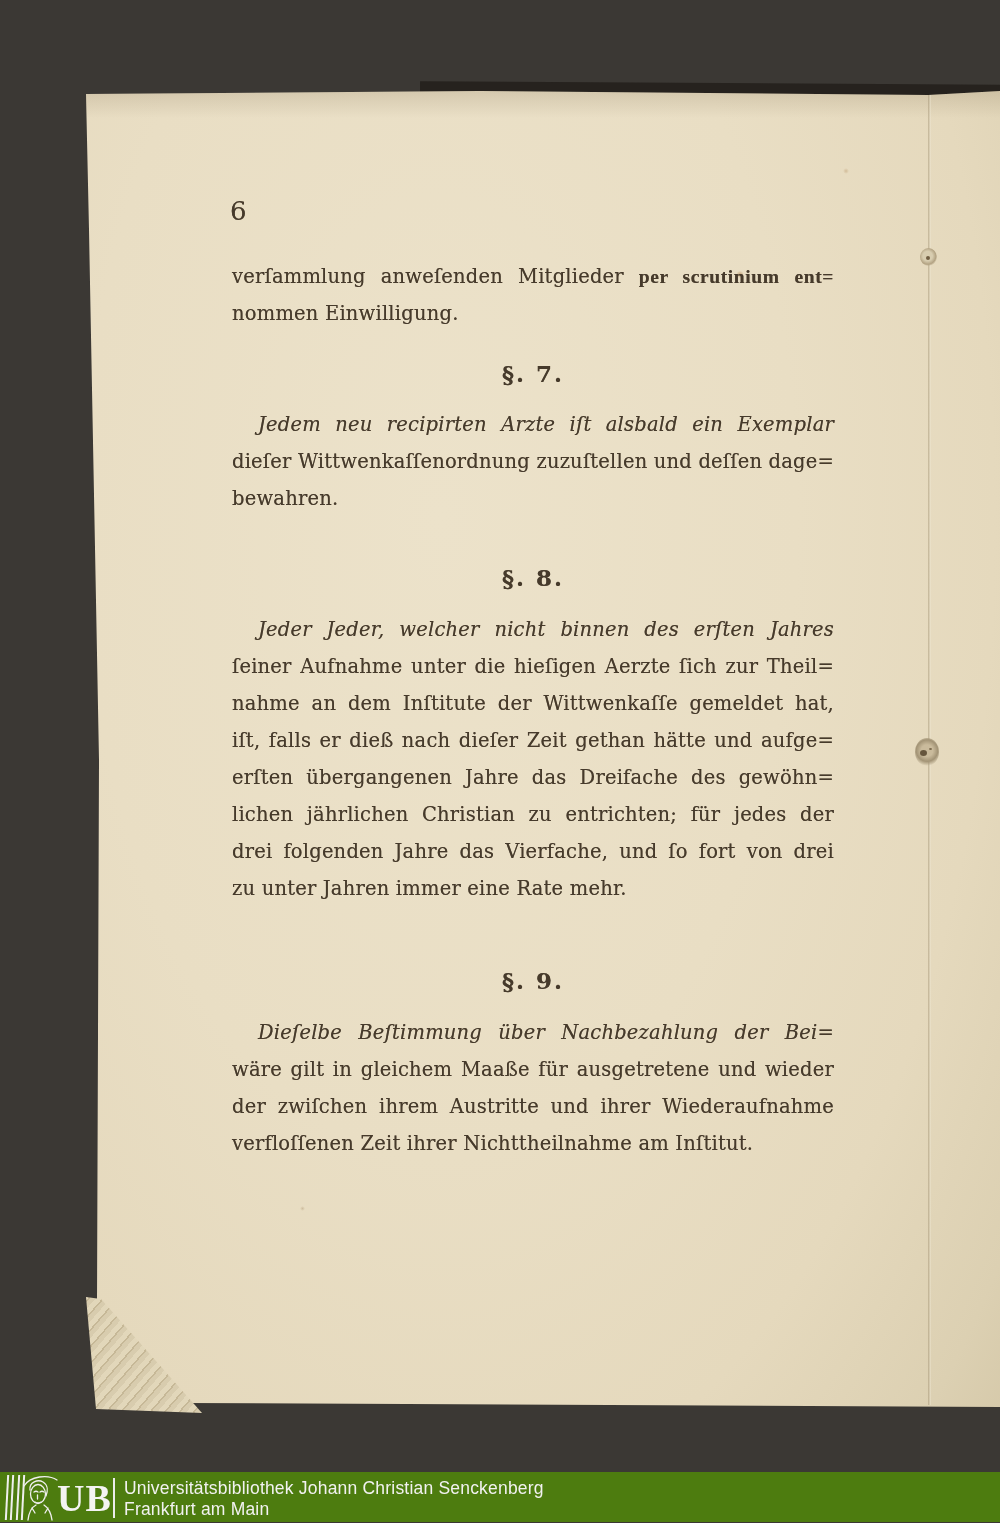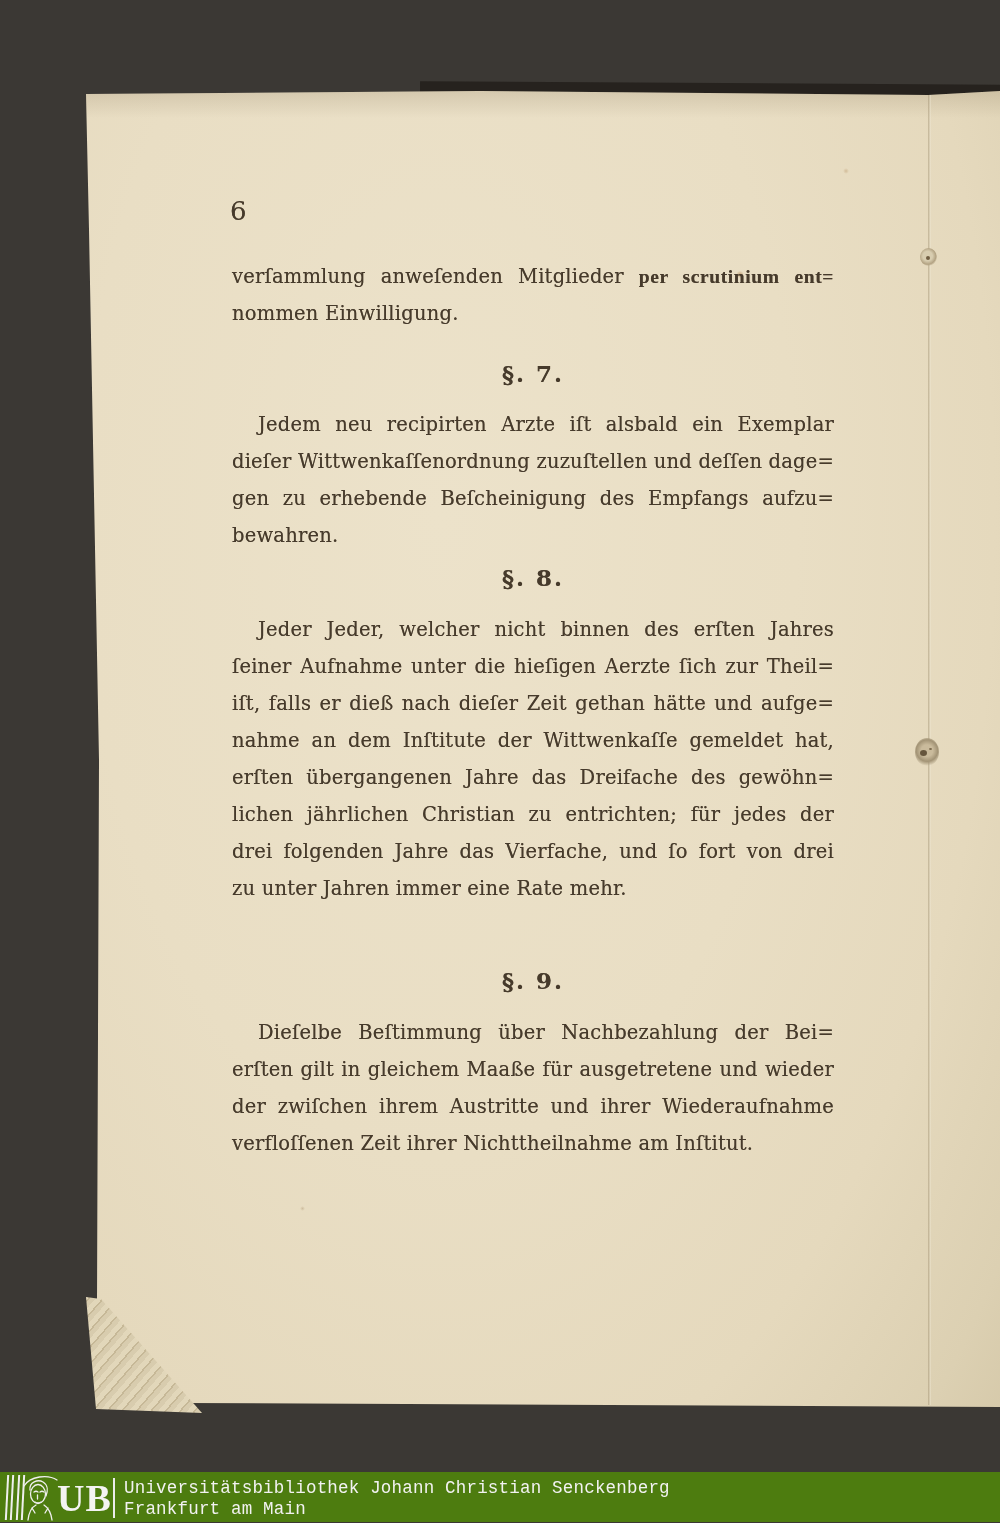--- a/index.html
+++ b/index.html
@@ -71,40 +71,40 @@
   .pageno {
     position:absolute; left:230px; top:196px;
     font-size:26px; letter-spacing:1px;
   }
   .text-col { position:absolute; left:232px; width:602px; }
   .line {
     font-size:19.5px; line-height:37px; letter-spacing:.2px;
     text-align:justify; text-align-last:justify; white-space:nowrap;
   }
   .line.last { text-align-last:left; }
-  .line.first { padding-left:26px; }
+  .line.first { padding-left:26px;font-style:italic; }
   .latin { font-family:"Liberation Serif", serif; font-weight:bold; letter-spacing:.6px; }
   .sec-heading {
     position:absolute; left:232px; width:602px; text-align:center;
     font-size:23px; font-weight:bold; letter-spacing:2px;
   }
 
   
   .banner {
     position:absolute; left:0; top:1472px; width:1000px; height:50px;
     background:#4d7c0f;
   }
   .logo { position:absolute; left:0; top:0; height:51px; }
   .logo-lines { position:absolute; left:6px; top:3px; width:18px; height:45px; display:flex; justify-content:space-between; }
   .logo-lines i { display:block; width:2px; height:100%; background:#efefee; transform:skewX(-3deg); }
   .portrait { position:absolute; left:22px; top:2px; }
   .ub { position:absolute; left:57px; top:4px; font-family:"Liberation Serif", serif;
         font-weight:bold; font-size:38px; line-height:44px; color:#f4f4f3; letter-spacing:1px; }
   .logo-divider { position:absolute; left:113px; top:6px; width:2px; height:40px; background:#ececeb; }
-  .banner-text { position:absolute; left:124px; top:6px; font-family:Liberation Mono, monospace;
+  .banner-text { position:absolute; left:124px; top:6px; font-family:Liberation Sans, sans-serif;
         color:#f2f2f1; font-size:17.5px; line-height:21px; letter-spacing:.2px; }
 </style>
 </head>
 <body>
 
 <div class="top-edge"></div>
 
 <div class="page">
   <div class="crease"></div>
   <div class="stitch-a"></div>
@@ -121,40 +121,39 @@
       <span class="latin">per scrutinium</span>
       <span class="latin">ent=</span>
     </div>
     <div class="line last ink">nommen Einwilligung.</div>
   </div>
 
   <div class="sec-heading ink" style="top:360px">§. 7.</div>
   <div class="text-col" style="top:406px">
     <div class="line first ink">Jedem neu recipirten Arzte iſt alsbald ein Exemplar</div>
     <div class="line ink">dieſer Wittwenkaſſenordnung zuzuſtellen und deſſen dage=</div>
-    <div class="line ink">gen zu erhebende Beſcheinigung des Empfangs aufzu=</div>
     <div class="line last ink">bewahren.</div>
   </div>
 
   <div class="sec-heading ink" style="top:564px">§. 8.</div>
   <div class="text-col" style="top:611px">
     <div class="line first ink">Jeder Jeder, welcher nicht binnen des erſten Jahres</div>
     <div class="line ink">ſeiner Aufnahme unter die hieſigen Aerzte ſich zur Theil=</div>
+    <div class="line ink">nahme an dem Inſtitute der Wittwenkaſſe gemeldet hat,</div>
     <div class="line ink">iſt, falls er dieß nach dieſer Zeit gethan hätte und aufge=</div>
-    <div class="line ink">nahme an dem Inſtitute der Wittwenkaſſe gemeldet hat,</div>
     <div class="line ink">erſten übergangenen Jahre das Dreifache des gewöhn=</div>
     <div class="line ink">lichen jährlichen Christian zu entrichten; für jedes der</div>
     <div class="line ink">drei folgenden Jahre das Vierfache, und ſo fort von drei</div>
     <div class="line last ink">zu unter Jahren immer eine Rate mehr.</div>
   </div>
 
   <div class="sec-heading ink" style="top:967px">§. 9.</div>
   <div class="text-col" style="top:1014px">
     <div class="line first ink">Dieſelbe Beſtimmung über Nachbezahlung der Bei=</div>
-    <div class="line ink">erſten gilt in gleichem Maaße für ausgetretene und wieder</div>
+    <div class="line ink">wäre gilt in gleichem Maaße für ausgetretene und wieder</div>
     <div class="line ink">der zwiſchen ihrem Austritte und ihrer Wiederaufnahme</div>
     <div class="line last ink">verfloſſenen Zeit ihrer Nichttheilnahme am Inſtitut.</div>
   </div>
 </div>
 
 <div class="sheet-stack"></div>
 
 <div class="banner">
   <div class="logo">
     <div class="logo-lines">

